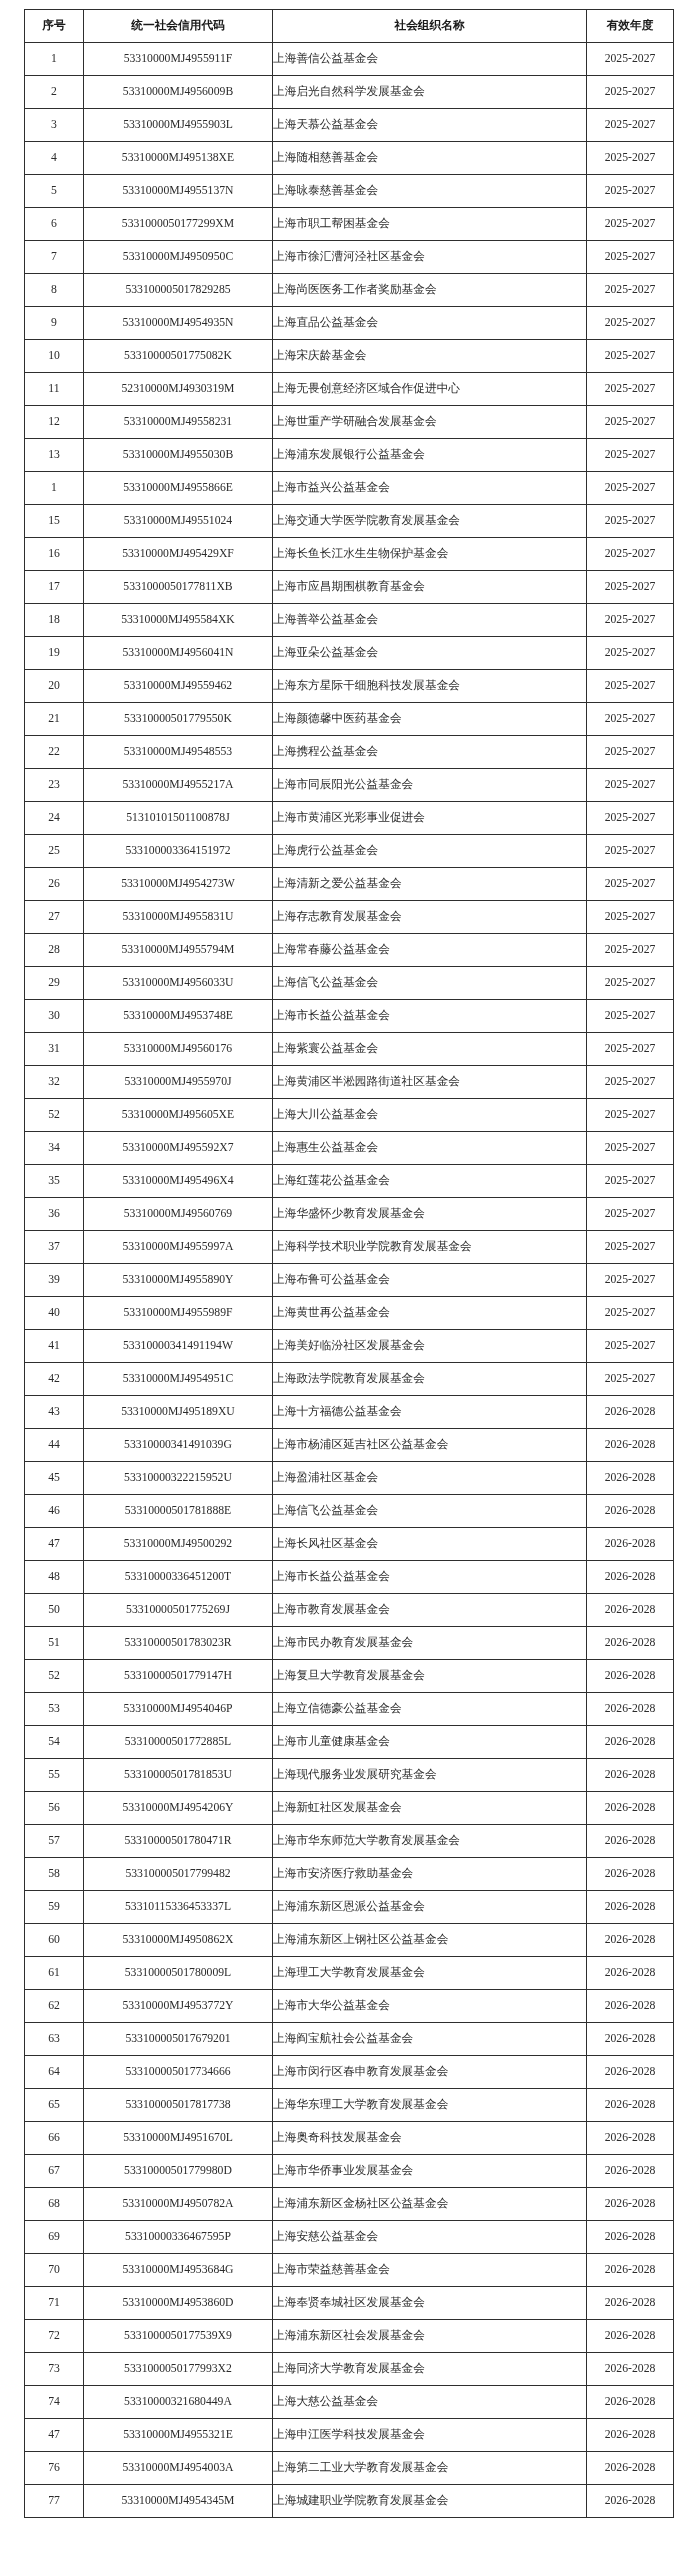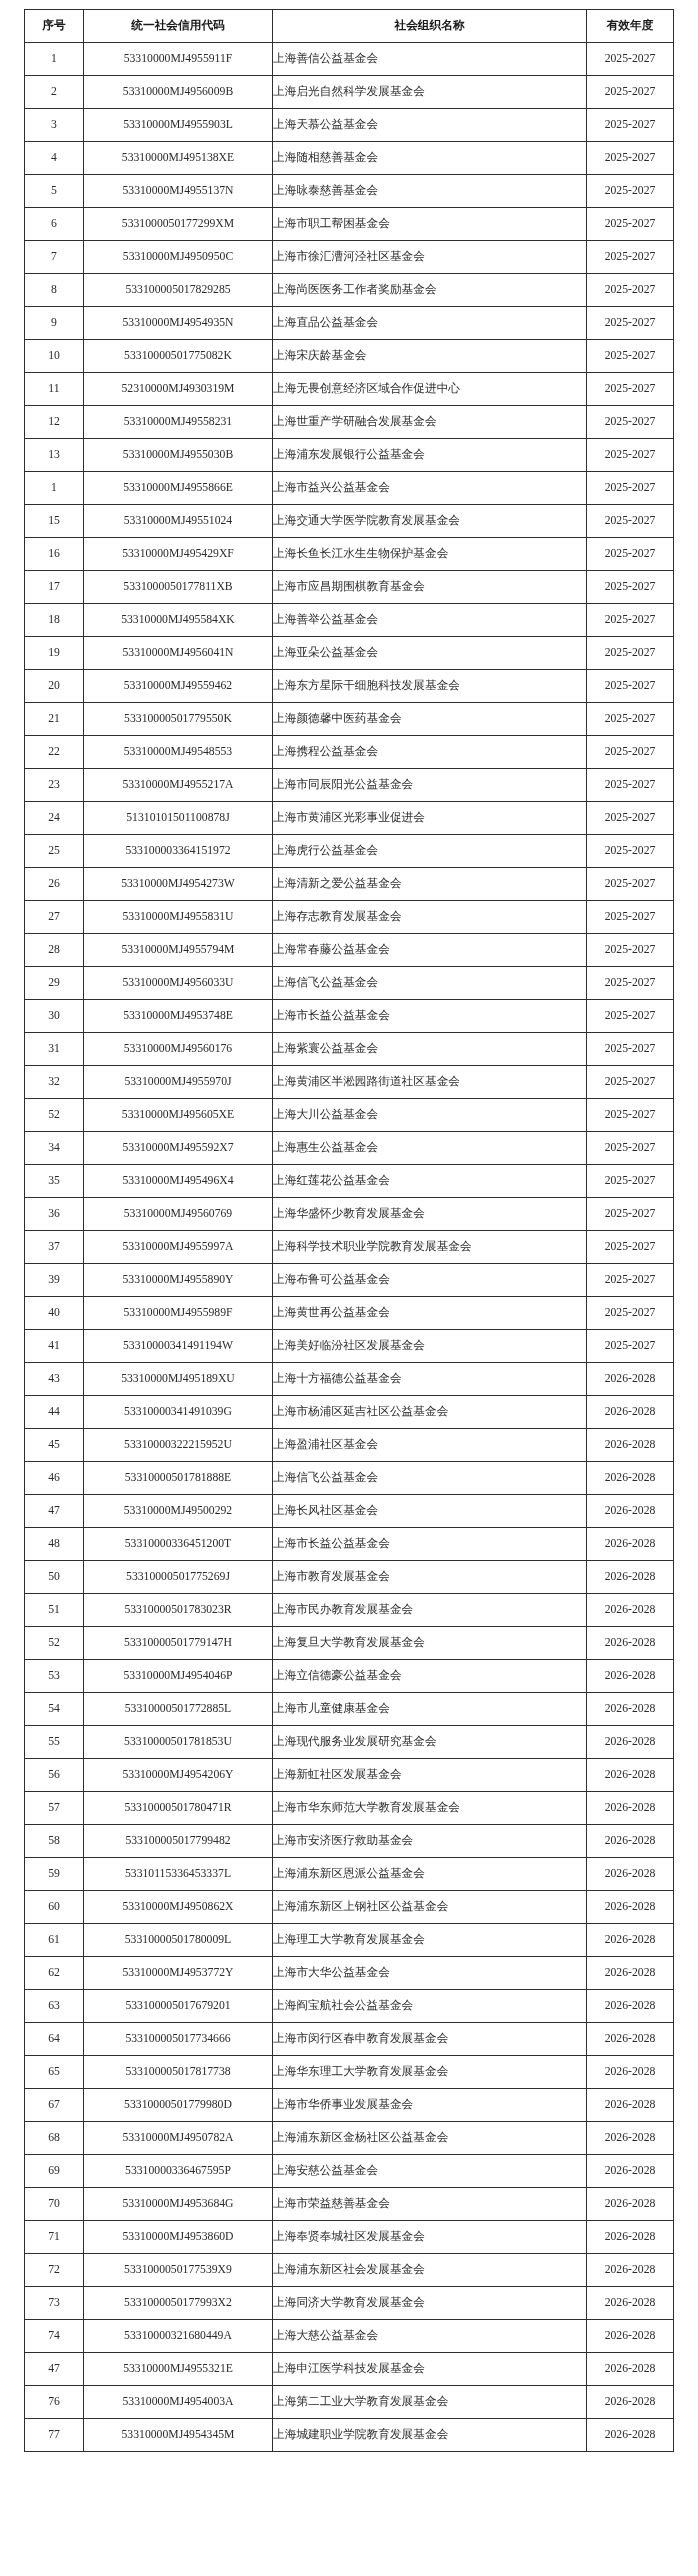--- a/index.html
+++ b/index.html
@@ -308,20 +308,26 @@
     <td class="cell-name">上海黄世再公益基金会</td>
     <td class="cell-years">2025-2027</td>
   </tr>
         <tr>
     <td class="cell-index">41</td>
     <td class="cell-code">53310000341491194W</td>
     <td class="cell-name">上海美好临汾社区发展基金会</td>
     <td class="cell-years">2025-2027</td>
   </tr>
         <tr>
+    <td class="cell-index">42</td>
+    <td class="cell-code">53310000MJ4954951C</td>
+    <td class="cell-name">上海政法学院教育发展基金会</td>
+    <td class="cell-years">2025-2027</td>
+  </tr>
+        <tr>
     <td class="cell-index">43</td>
     <td class="cell-code">53310000MJ495189XU</td>
     <td class="cell-name">上海十方福德公益基金会</td>
     <td class="cell-years">2026-2028</td>
   </tr>
         <tr>
     <td class="cell-index">44</td>
     <td class="cell-code">53310000341491039G</td>
     <td class="cell-name">上海市杨浦区延吉社区公益基金会</td>
     <td class="cell-years">2026-2028</td>
@@ -437,20 +443,26 @@
         <tr>
     <td class="cell-index">64</td>
     <td class="cell-code">533100005017734666</td>
     <td class="cell-name">上海市闵行区春申教育发展基金会</td>
     <td class="cell-years">2026-2028</td>
   </tr>
         <tr>
     <td class="cell-index">65</td>
     <td class="cell-code">533100005017817738</td>
     <td class="cell-name">上海华东理工大学教育发展基金会</td>
+    <td class="cell-years">2026-2028</td>
+  </tr>
+        <tr>
+    <td class="cell-index">66</td>
+    <td class="cell-code">53310000MJ4951670L</td>
+    <td class="cell-name">上海奥奇科技发展基金会</td>
     <td class="cell-years">2026-2028</td>
   </tr>
         <tr>
     <td class="cell-index">67</td>
     <td class="cell-code">53310000501779980D</td>
     <td class="cell-name">上海市华侨事业发展基金会</td>
     <td class="cell-years">2026-2028</td>
   </tr>
         <tr>
     <td class="cell-index">68</td>

